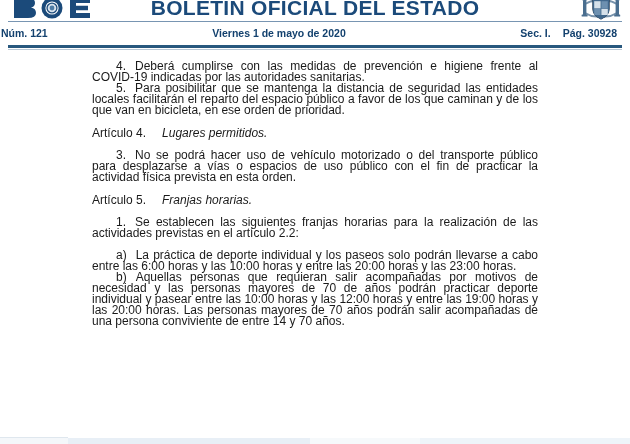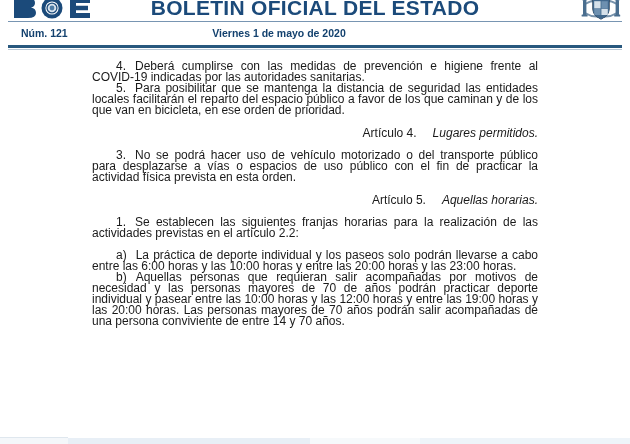--- a/index.html
+++ b/index.html
@@ -86,21 +86,21 @@
     left: 0;
     top: 25px;
     width: 630px;
     height: 19px;
     color: #13416e;
     font-size: 10.5px;
     font-weight: bold;
   }
   .hdr-num {
     position: absolute;
-    left: 21px;
+    left: 1px;
     top: 2px;
     white-space: nowrap;
   }
   .hdr-date {
     position: absolute;
     left: 0;
     top: 2px;
     width: 558px;
     text-align: center;
     white-space: nowrap;
@@ -127,21 +127,21 @@
   }
   .para {
     margin: 0;
     text-indent: 24px;
   }
   .spacer { height: 12px; }
   .spacer-sm { height: 11px; }
   .art-head {
     margin: 0;
     text-indent: 0;
-    text-align: right;
+    text-align: left;
   }
   .art-head .art-title {
     font-style: italic;
     margin-left: 16px;
   }
   .num { margin-right: 9px; }
 
   
   .bottom-chrome {
     position: absolute;
@@ -236,20 +236,23 @@
       <path d="M14.6 4.4 L15.8 1.4 L18 3.4 L20 0.8 L22 3.4 L24.2 1.4 L25.4 4.4 Z" fill="#4a6e8f"></path>
     </svg>
   </div>
 </div>
 
 <div class="rule-thin"></div>
 
 <div class="header-row">
   <span class="hdr-num">Núm. 121</span>
   <span class="hdr-date">Viernes 1 de mayo de 2020</span>
+  <span class="hdr-secpag">
+    <span class="hdr-sec">Sec. I.</span><span>Pág. 30928</span>
+  </span>
 </div>
 
 <div class="rule-thick"></div>
 <div class="rule-hairline"></div>
 
 <div class="doc-body">
 
   <p class="para">
     <span class="num">4.</span><span>Deberá cumplirse con las medidas de prevención e higiene frente al COVID-19 indicadas por las autoridades sanitarias.</span>
   </p>
@@ -268,21 +271,21 @@
 
 
 
   <p class="para">
     <span class="num">3.</span><span>No se podrá hacer uso de vehículo motorizado o del transporte público para desplazarse a vías o espacios de uso público con el fin de practicar la actividad física prevista en esta orden.</span>
   </p>
 
   <div class="spacer"></div>
 
   <p class="art-head">
-    <span>Artículo 5.</span><span class="art-title">Aquellas horarias.</span>
+    <span>Artículo 5.</span><span class="art-title">Franjas horarias.</span>
   </p>
 
   <div class="spacer-sm"></div>
 
   <p class="para">
     <span class="num">1.</span><span>Se establecen las siguientes franjas horarias para la realización de las actividades previstas en el artículo 2.2:</span>
   </p>
 
   <div class="spacer-sm"></div>
 

